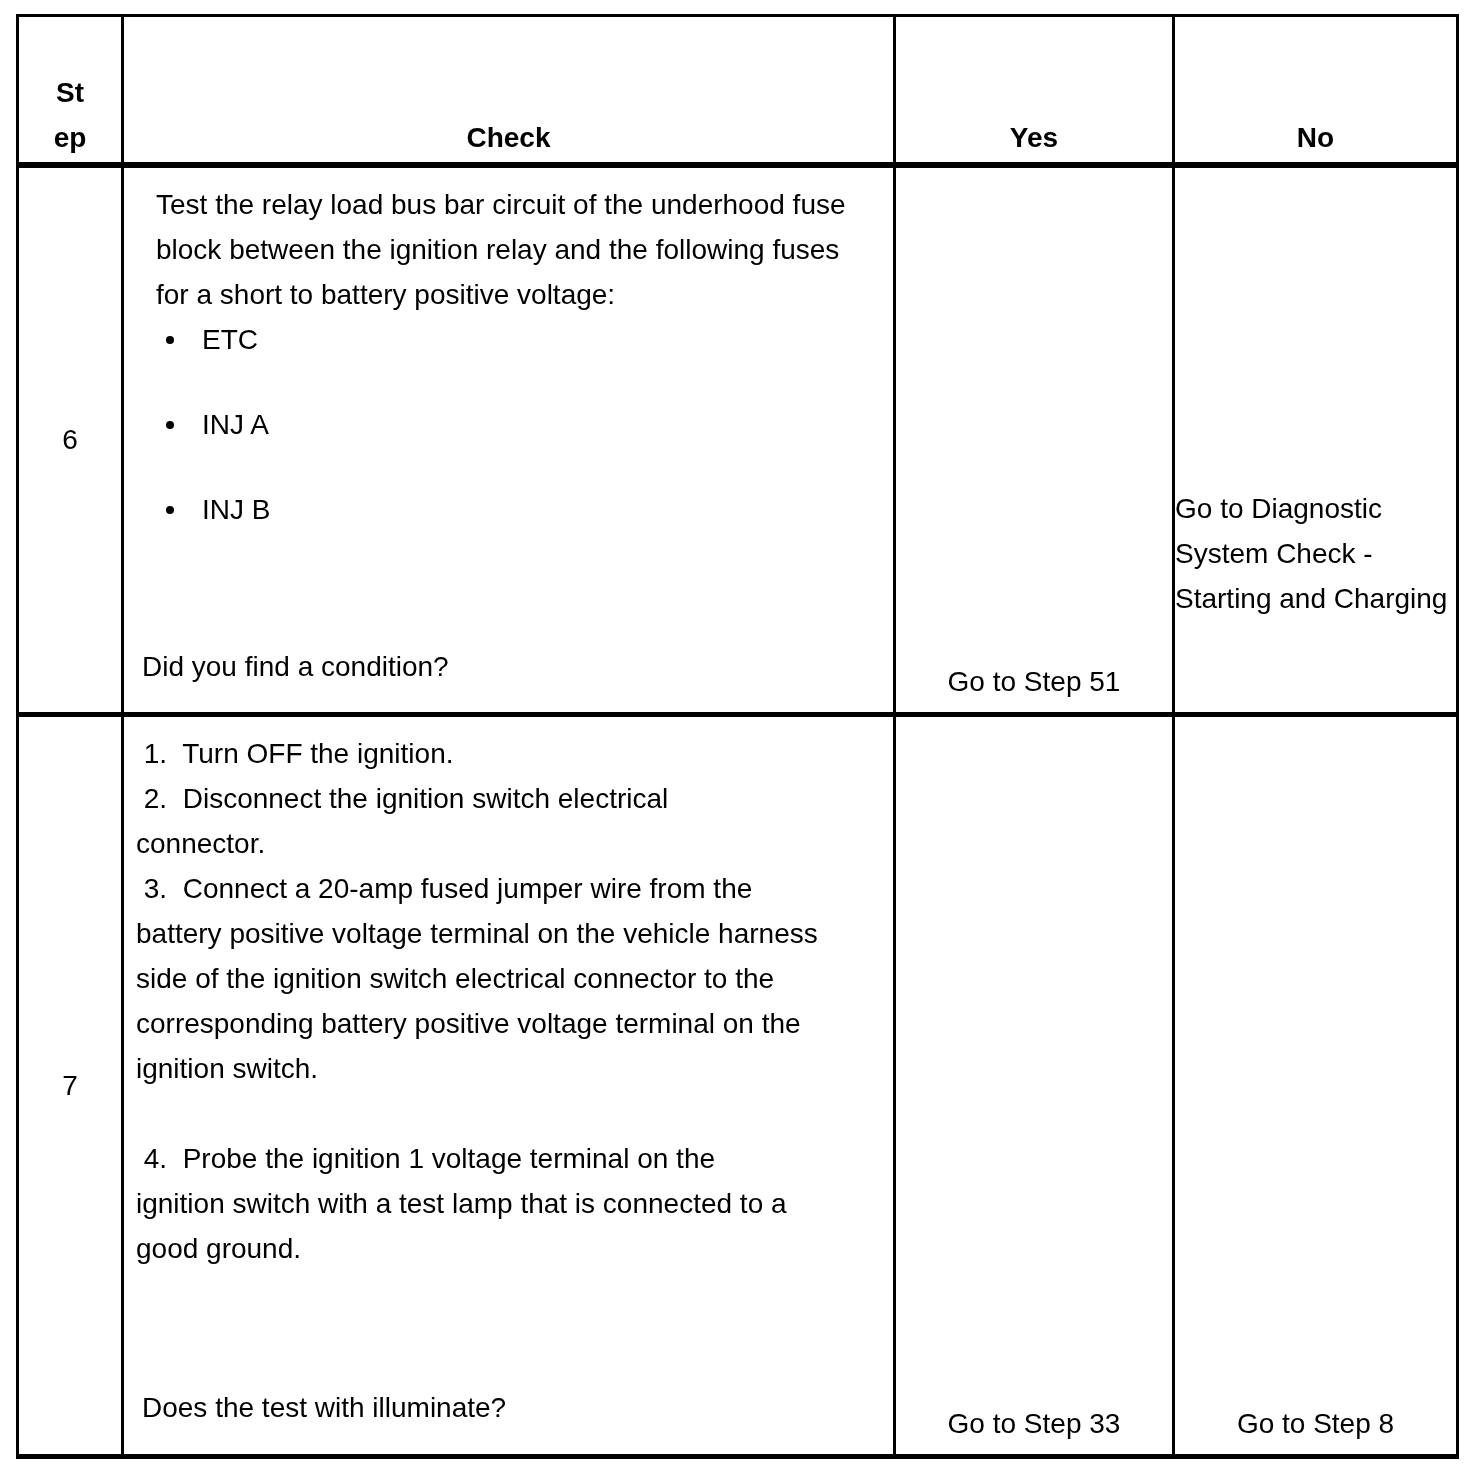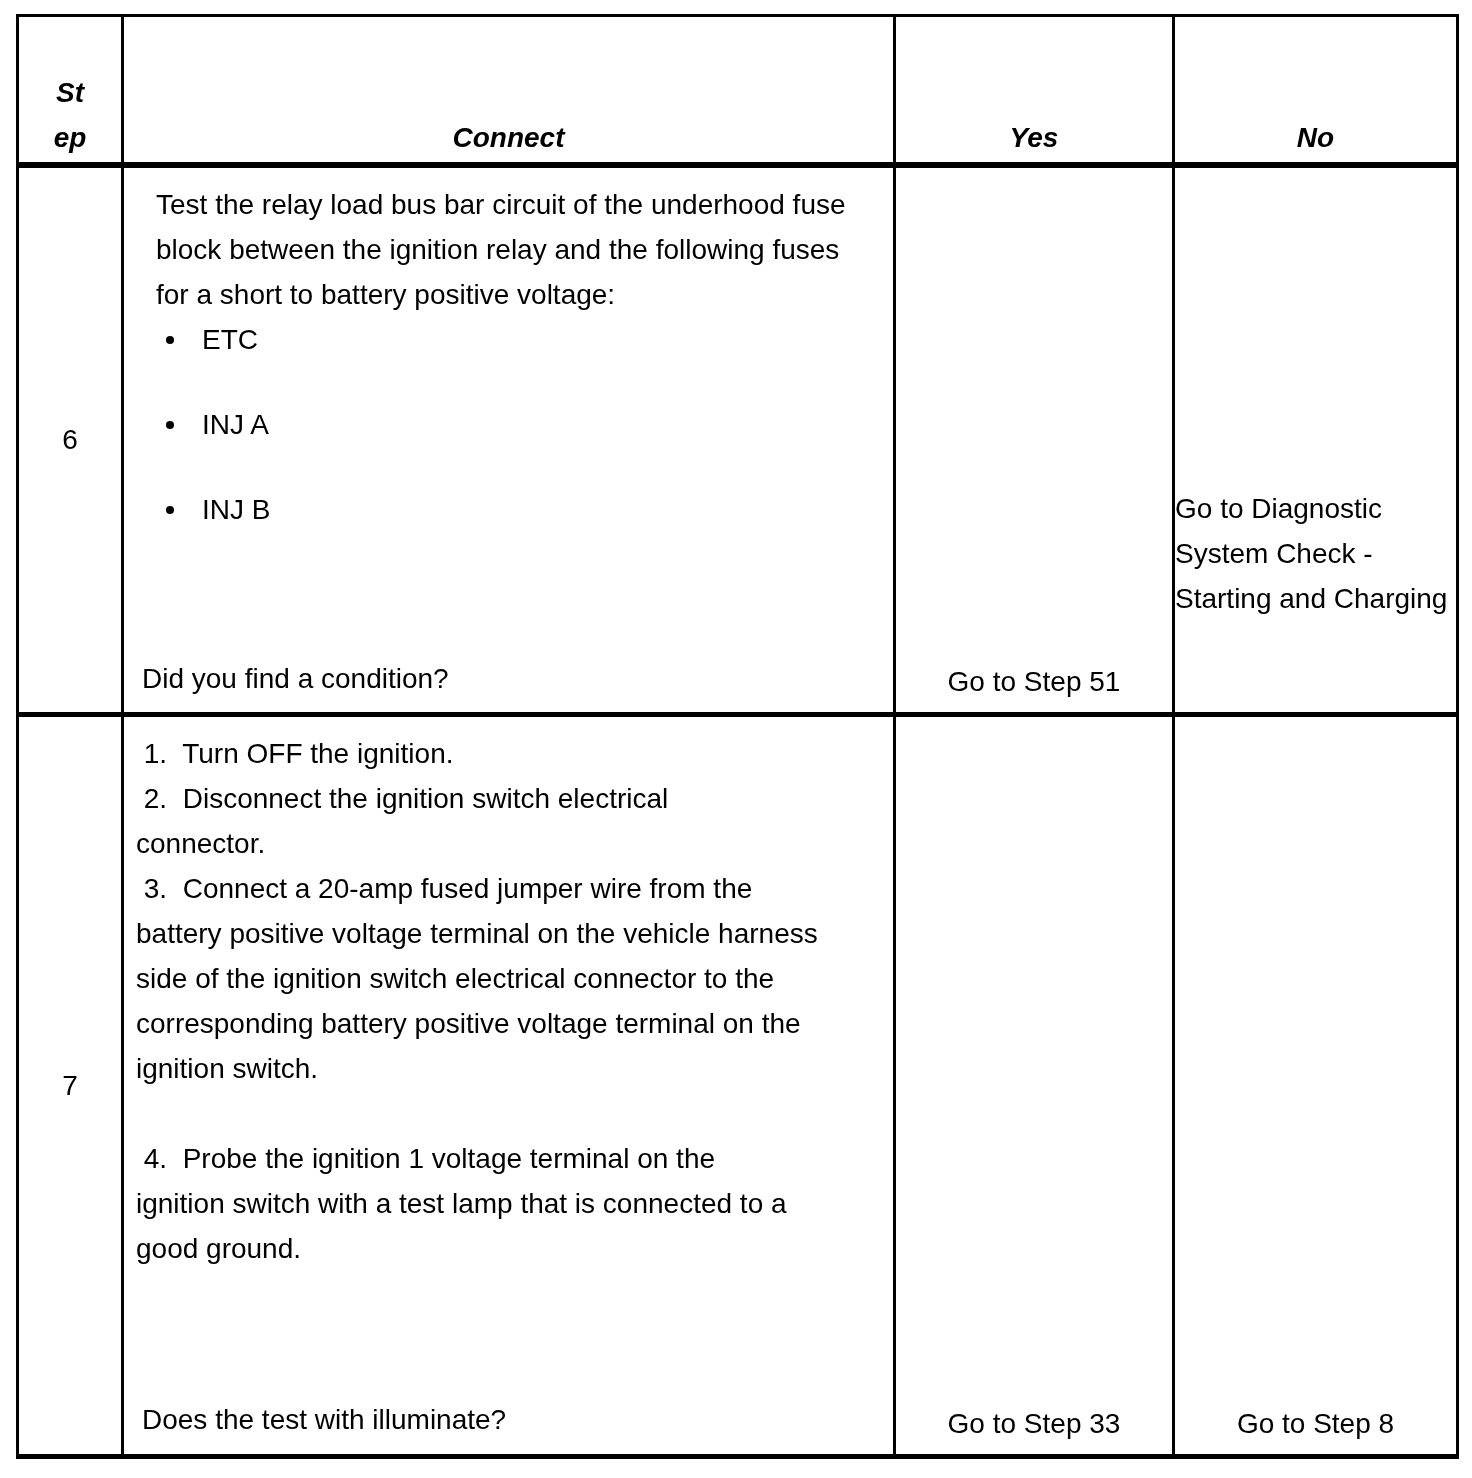--- a/index.html
+++ b/index.html
@@ -3,35 +3,35 @@
 <meta charset="utf-8">
 <style>
   html,body{margin:0;padding:0;background:#ffffff;width:1472px;height:1478px;overflow:hidden;}
   .page{position:relative;width:1472px;height:1478px;background:#ffffff;
         font-family:"Liberation Sans", sans-serif;color:#000;}
   table.diag{border-collapse:collapse;table-layout:fixed;width:1440px;
              margin:14px 0 0 16px;font-size:28px;line-height:45px;}
   th,td{border:3px solid #000;box-sizing:border-box;padding:0;vertical-align:top;}
   
   tr.hdr th{height:149px;border-bottom-width:6px;vertical-align:bottom;
-            text-align:center;font-weight:bold;padding-bottom:2px;font-style:italic;}
+            text-align:center;font-weight:bold;padding-bottom:2px;}
   
   tr.r6 td{height:550px;border-bottom-width:5px;}
   
   tr.r7 td{height:742px;border-bottom-width:5px;margin-left:12px;}
   .step-cell{vertical-align:middle;text-align:center;}
   .action-cell{vertical-align:top;}
   .inner{position:relative;box-sizing:border-box;padding:14px 12px 0 12px;overflow:hidden;}
   .inner-r6{height:541px;padding-left:32px;}
   .inner-r7{height:733px;}
   .prewrap{white-space:pre-wrap;}
   .bullet-item{display:flex;margin-bottom:40px;}
   .bullet-dot{flex:none;width:8px;height:8px;border-radius:50%;background:#000;
               margin:19px 28px 0 10px;}
-  .question{position:absolute;bottom:8px;left:18px;white-space:pre-wrap;}
+  .question{position:absolute;bottom:20px;left:18px;white-space:pre-wrap;}
   .answer-cell{vertical-align:bottom;text-align:center;padding-bottom:8px;}
   .no-cell-r6{vertical-align:top;text-align:left;padding-top:318px;}
 </style>
 </head>
 <body>
 
 <div class="page">
   <table class="diag">
     <colgroup>
       <col style="width:105px">
@@ -40,21 +40,21 @@
       <col style="width:284px">
     </colgroup>
 
     <tbody>
         <tr class="hdr">
       <th>
         <span class="prewrap">St
 ep</span>
       </th>
       <th>
-        <span>Connect</span>
+        <span>Check</span>
       </th>
       <th>
         <span>Yes</span>
       </th>
       <th>
         <span>No</span>
       </th>
     </tr>
 
     <tr class="r6">

